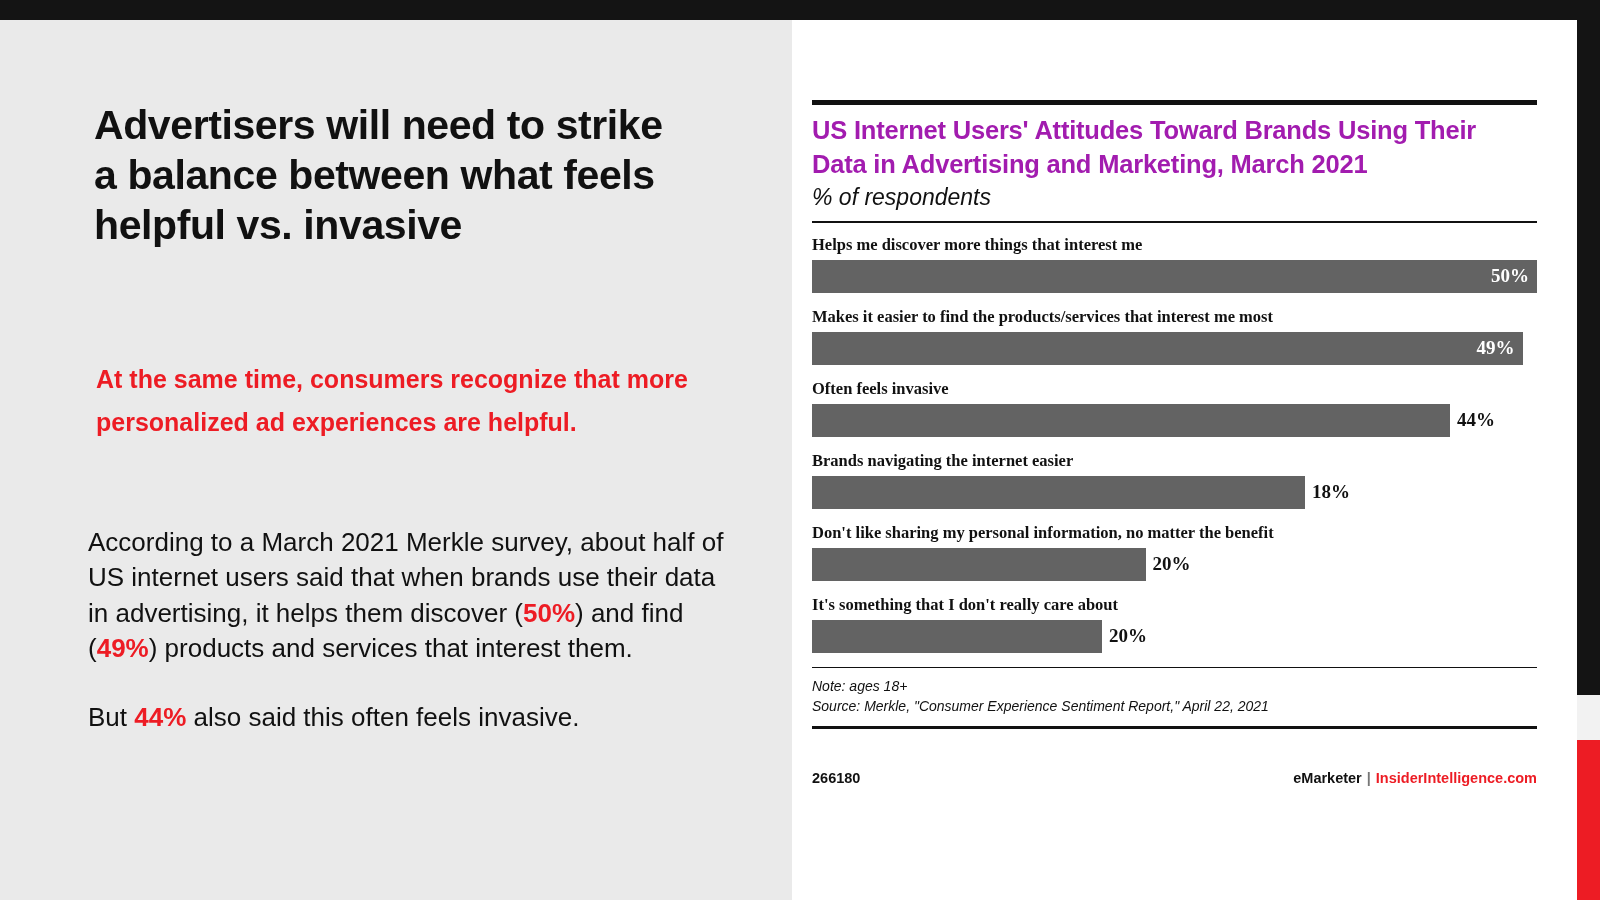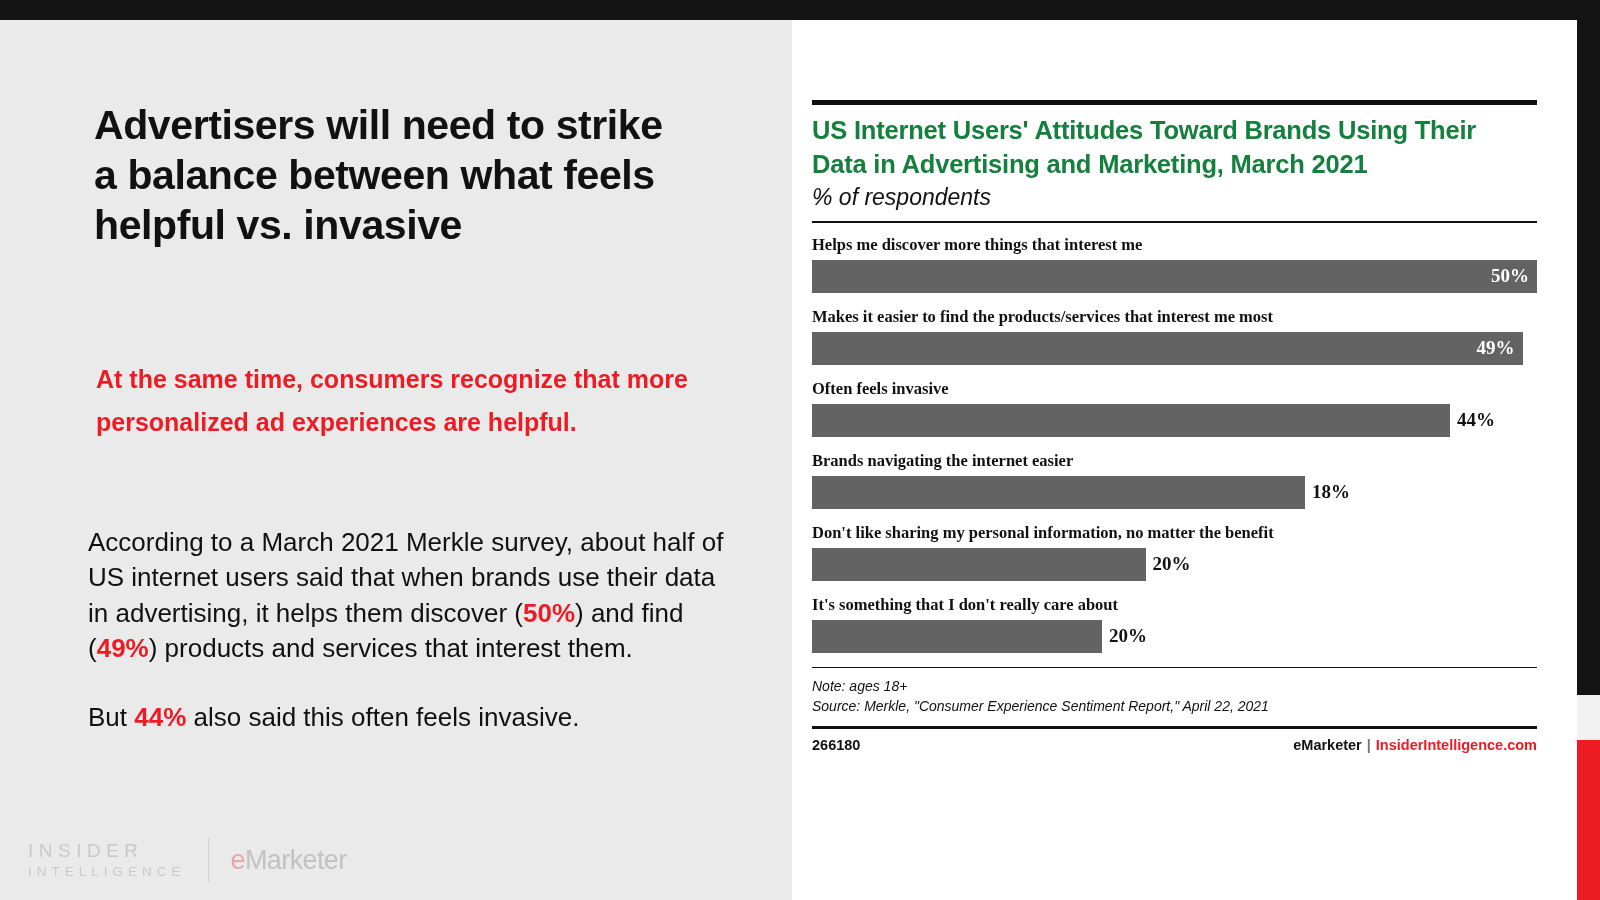--- a/index.html
+++ b/index.html
@@ -142,21 +142,21 @@
     width: 100%;
   }
   .rule-med {
     height: 3px;
     background: #111111;
     width: 100%;
   }
   .chart-title {
     font-size: 25.5px;
     font-weight: bold;
-    color: #15803d;
+    color: #a21caf;
     line-height: 1.32;
     margin: 9px 0 2px 0;
     letter-spacing: -0.2px;
   }
   .chart-subtitle {
     font-size: 23px;
     font-style: italic;
     color: #111111;
     margin: 3px 0 10px 0;
   }
@@ -207,20 +207,21 @@
   .footer-row {
     display: flex;
     justify-content: space-between;
     align-items: baseline;
     margin-top: 8px;
   }
   .footer-id {
     font-size: 14.5px;
     font-weight: bold;
     color: #111111;
+    margin-top: 33px;
   }
   .footer-brand {
     font-size: 14.5px;
     font-weight: bold;
     color: #111111;
     white-space: nowrap;
   }
   .footer-brand .sep { color: #777777; margin: 0 5px; }
   .footer-brand .red { color: #ed1c24; }
 </style>
@@ -237,28 +238,20 @@
 
     <div class="headline">Advertisers will need to strike a balance between what feels helpful vs. invasive</div>
 
     <div class="subhead">At the same time, consumers recognize that more personalized ad experiences are helpful.</div>
 
     <div class="body-copy">
       <p><span>According to a March 2021 Merkle survey, about half of US internet users said that when brands use their data in advertising, it helps them discover (</span><span class="hl">50%</span><span>) and find (</span><span class="hl">49%</span><span>) products and services that interest them.</span></p>
       <p><span>But </span><span class="hl">44%</span><span> also said this often feels invasive.</span></p>
     </div>
 
-    <div class="logo-lockup">
-      <div class="logo-insider">
-        <div class="l1">INSIDER</div>
-        <div class="l2">INTELLIGENCE</div>
-      </div>
-      <div class="logo-div"></div>
-      <div class="logo-emarketer"><span class="e">e</span><span>Marketer</span></div>
-    </div>
   </div>
 
   <div class="chart-card">
     <div class="chart-inner">
 
       <div class="rule-thick"></div>
 
       <div class="chart-title">US Internet Users' Attitudes Toward Brands Using Their Data in Advertising and Marketing, March 2021</div>
       <div class="chart-subtitle">% of respondents</div>
 

